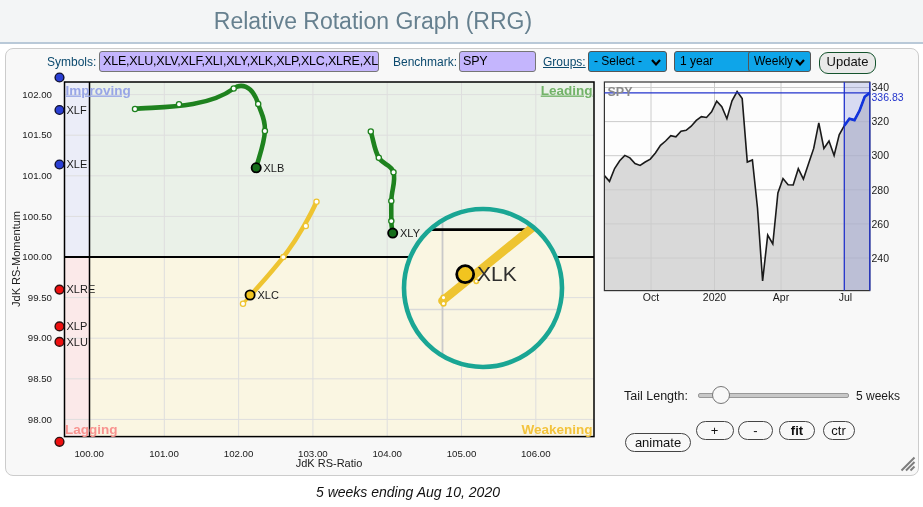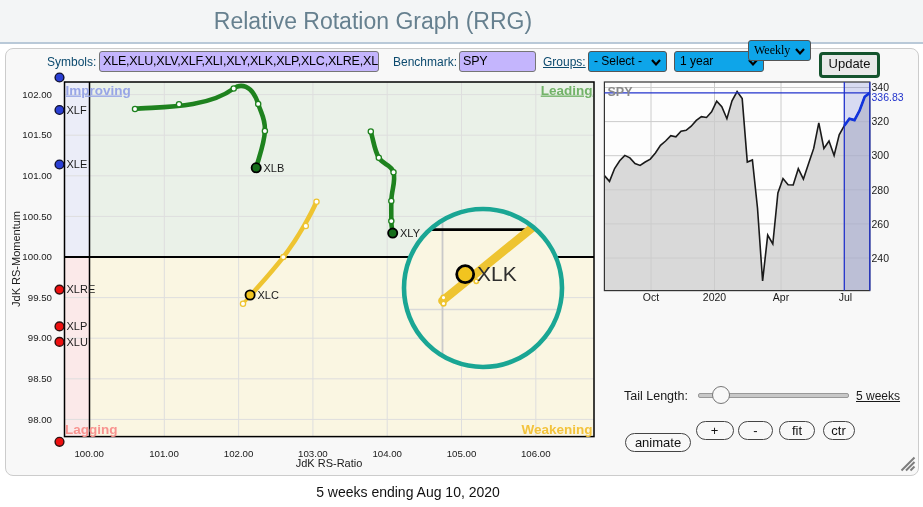--- a/index.html
+++ b/index.html
@@ -4,27 +4,27 @@
 <style>
 html,body{margin:0;padding:0;background:#fff;width:923px;height:507px;overflow:hidden;}
 body{font-family:"Liberation Sans",sans-serif;position:relative;}
 #titlebar{position:absolute;left:0;top:0;width:923px;height:42px;background:#f3f5f6;border-bottom:2px solid #b9c9d8;}
 #title{position:absolute;left:0;top:10px;width:739px;text-align:center;font-size:23px;text-indent:7px;color:#66808f;line-height:1;}
 #panel{position:absolute;left:5px;top:48px;width:912px;height:426px;background:#f8f8f8;border:1px solid #ccc;border-radius:8px;}
 .lbl{position:absolute;font-size:12px;color:#0c4a6e;}
 .inp{position:absolute;border:1px solid #767676;border-radius:3px;background:#c4b5fd;font-size:12.5px;letter-spacing:-0.2px;color:#000;padding:0 3px;box-sizing:border-box;height:21px;line-height:19px;white-space:nowrap;overflow:hidden;}
 .sel{position:absolute;border:1px solid #555;border-radius:3px;background:#0ea5e9;font-size:12px;color:#000;box-sizing:border-box;height:21px;line-height:19px;padding:0 5px;}
 .sel .arr{position:absolute;right:5px;top:7px;width:10px;height:7px;}
-#updatebtn{position:absolute;left:819px;top:52px;width:55px;height:20px;background:#e9e9e9;border:3px solid #14532d;border-radius:4px;font-size:13px;color:#111;text-align:center;line-height:18px;}
+#updatebtn{position:absolute;left:819px;top:52px;width:55px;height:20px;background:#e9e9e9;border:1px solid #14532d;border-radius:9px;font-size:13px;color:#111;text-align:center;line-height:18px;}
 #taillbl{position:absolute;left:624px;top:389px;font-size:12.5px;color:#1a1a1a;text-align:center;}
 #track{position:absolute;left:698px;top:393px;width:149px;height:3px;background:#c8c8c8;border:1px solid #999;border-radius:2px;}
 #thumb{position:absolute;left:712px;top:386px;width:16px;height:16px;background:#f8f8f8;border:1px solid #777;border-radius:50%;}
-#weeks{position:absolute;left:856px;top:389px;font-size:12px;color:#1a1a1a;text-decoration:underline;}
+#weeks{position:absolute;left:856px;top:389px;font-size:12px;color:#1a1a1a;}
 .btn{position:absolute;top:421px;height:19px;border:1.5px solid #444;border-radius:10px;background:#f8f8f8;font-size:13px;color:#111;text-align:center;line-height:18px;box-sizing:border-box;}
-#bottomtext{position:absolute;left:0;top:484px;width:816px;text-align:center;font-size:14px;color:#111;}
+#bottomtext{position:absolute;left:0;top:484px;width:816px;text-align:center;font-size:14px;color:#111;font-style:italic;}
 svg{position:absolute;left:0;top:0;}
 </style>
 </head>
 <body>
 <div id="titlebar"></div>
 <div id="title">Relative Rotation Graph (RRG)</div>
 <div id="panel"></div>
 
 <svg id="chart" width="923" height="507" viewBox="0 0 923 507">
 
@@ -201,31 +201,31 @@
 <div class="sel" style="left:588px;top:51px;width:79px;">- Select -<span class="arr">
       <svg width="10" height="7" viewBox="0 0 10 7">
         <path d="M1,1 L5,5.4 L9,1" fill="none" stroke="#000" stroke-width="2.2"></path>
       </svg>
     </span></div>
 <div class="sel" style="left:674px;top:51px;width:90px;">1 year<span class="arr">
       <svg width="10" height="7" viewBox="0 0 10 7">
         <path d="M1,1 L5,5.4 L9,1" fill="none" stroke="#000" stroke-width="2.2"></path>
       </svg>
     </span></div>
-<div class="sel" style="left:748px;top:40px;width:63px;font-family:Liberation Serif, serif;">Weekly<span class="arr">
+<div class="sel" style="left:748px;top:51px;width:63px;">Weekly<span class="arr">
       <svg width="10" height="7" viewBox="0 0 10 7">
         <path d="M1,1 L5,5.4 L9,1" fill="none" stroke="#000" stroke-width="2.2"></path>
       </svg>
     </span></div>
 <div id="updatebtn">Update</div>
 
 <div id="taillbl">Tail Length:</div>
 <div id="track"></div>
 <div id="thumb"></div>
 <div id="weeks">5 weeks</div>
 <div class="btn" style="left:625px;width:66px;margin-top:12px;">animate</div>
 <div class="btn" style="left:695.5px;width:38px;">+</div>
 <div class="btn" style="left:738px;width:35px;">-</div>
-<div class="btn" style="left:779px;width:36px;">fit</div>
+<div class="btn" style="left:779px;width:36px;font-weight:bold;">fit</div>
 <div class="btn" style="left:822.5px;width:32px;">ctr</div>
 <div class="btn" style="left:904px;width:34.5px;margin-left:33px;">max</div>
 
 <div id="bottomtext">5 weeks ending Aug 10, 2020</div>
 
 </body></html>

